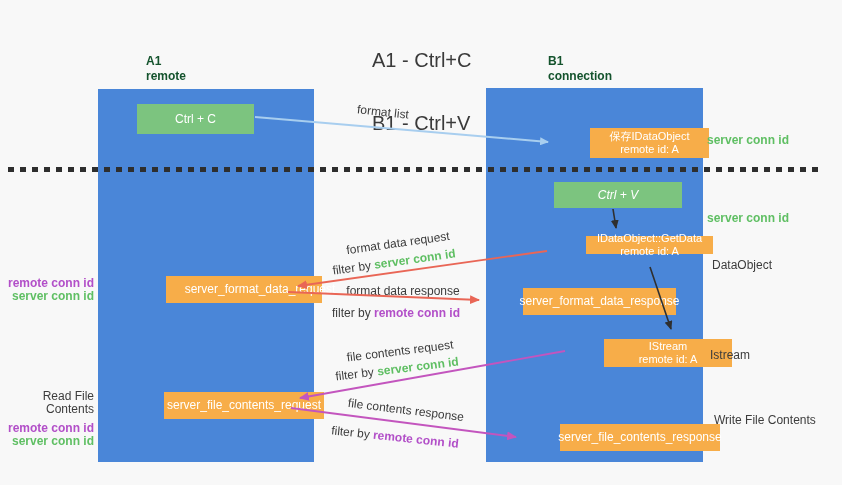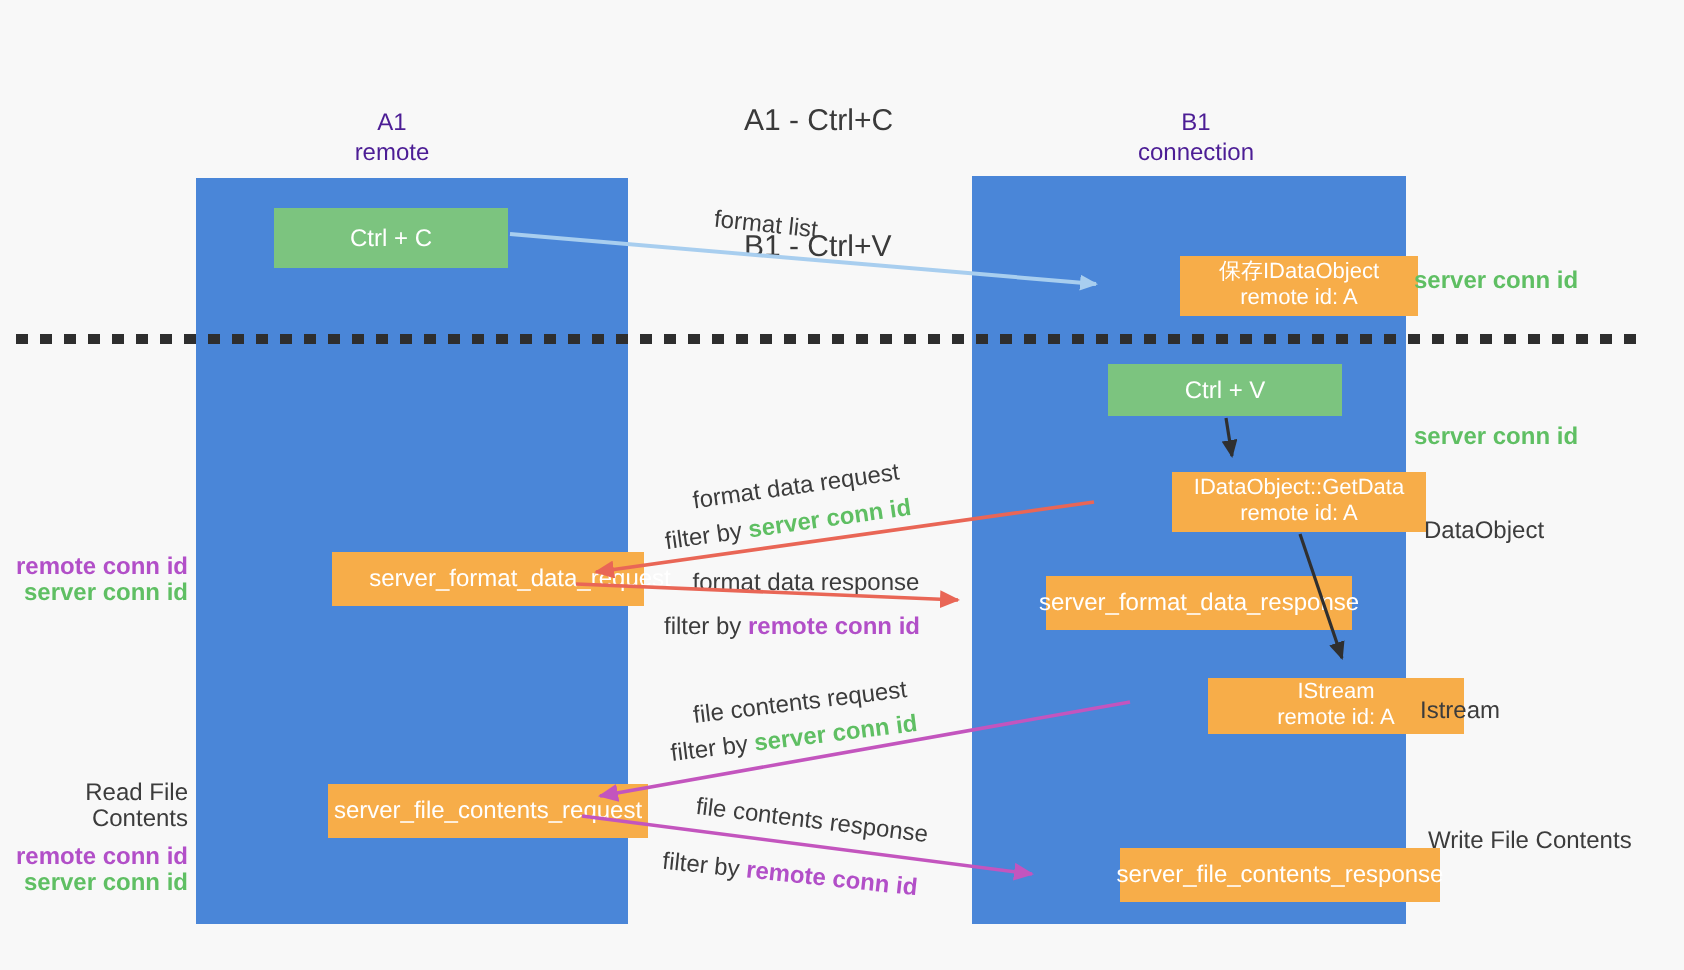--- a/index.html
+++ b/index.html
@@ -3,22 +3,22 @@
 <meta charset="utf-8">
 <style>
   * { margin:0; padding:0; box-sizing:border-box; }
   html,body { background:#f8f8f8; }
   #stage {
     position:relative; width:842px; height:485px;
     background:#f8f8f8; overflow:hidden;
     font-family:"Liberation Sans", sans-serif; color:#3c3c3c;
   }
   .abs { position:absolute; }
-  .title { font-size:15px; line-height:21px; color:#3a3a3a; white-space:pre; }
-  .col-header { font-size:12px; line-height:15px; text-align:center; color:#4c1d95; }
+  .title { font-size:20px; line-height:21px; color:#3a3a3a; white-space:pre; }
+  .col-header { font-size:12px; line-height:15px; color:#14532d;font-weight:bold; }
   .lane { position:absolute; background:#4A86D8; z-index:1; }
   .dotted {
     position:absolute; height:5px; z-index:2;
     background:repeating-linear-gradient(90deg,#2e2e2e 0 6px,rgba(0,0,0,0) 6px 12px);
   }
   .box {
     position:absolute; z-index:3; display:flex; flex-direction:column;
     align-items:center; justify-content:center; 
     color:#fff; font-size:11px; line-height:13px;
   }
@@ -66,25 +66,25 @@
 
   <div class="box green single" style="left:137px; top:104px; width:117px; height:30px;">
     <span>Ctrl + C</span>
   </div>
 
   <div class="box orange" style="left:554px; top:128px; width:119px; height:30px;">
     <span class="l1">保存IDataObject</span>
     <span class="l2">remote id: A</span>
   </div>
 
-  <div class="box green single" style="left:554px; top:182px; width:117px; height:26px;">
+  <div class="box green single" style="left:554px; top:182px; width:128px; height:26px;font-style:italic;">
     <span>Ctrl + V</span>
   </div>
 
-  <div class="box orange" style="left:550px; top:236px; width:127px; height:30px;">
+  <div class="box orange" style="left:550px; top:236px; width:127px; height:18px;">
     <span class="l1">IDataObject::GetData</span>
     <span class="l2">remote id: A</span>
   </div>
 
   <div class="box orange single" style="left:130px; top:276px; width:156px; height:27px;padding-left:32px;">
     <span>server_format_data_request</span>
   </div>
 
   <div class="box orange single" style="left:487px; top:288px; width:153px; height:27px;">
     <span>server_format_data_response</span>

